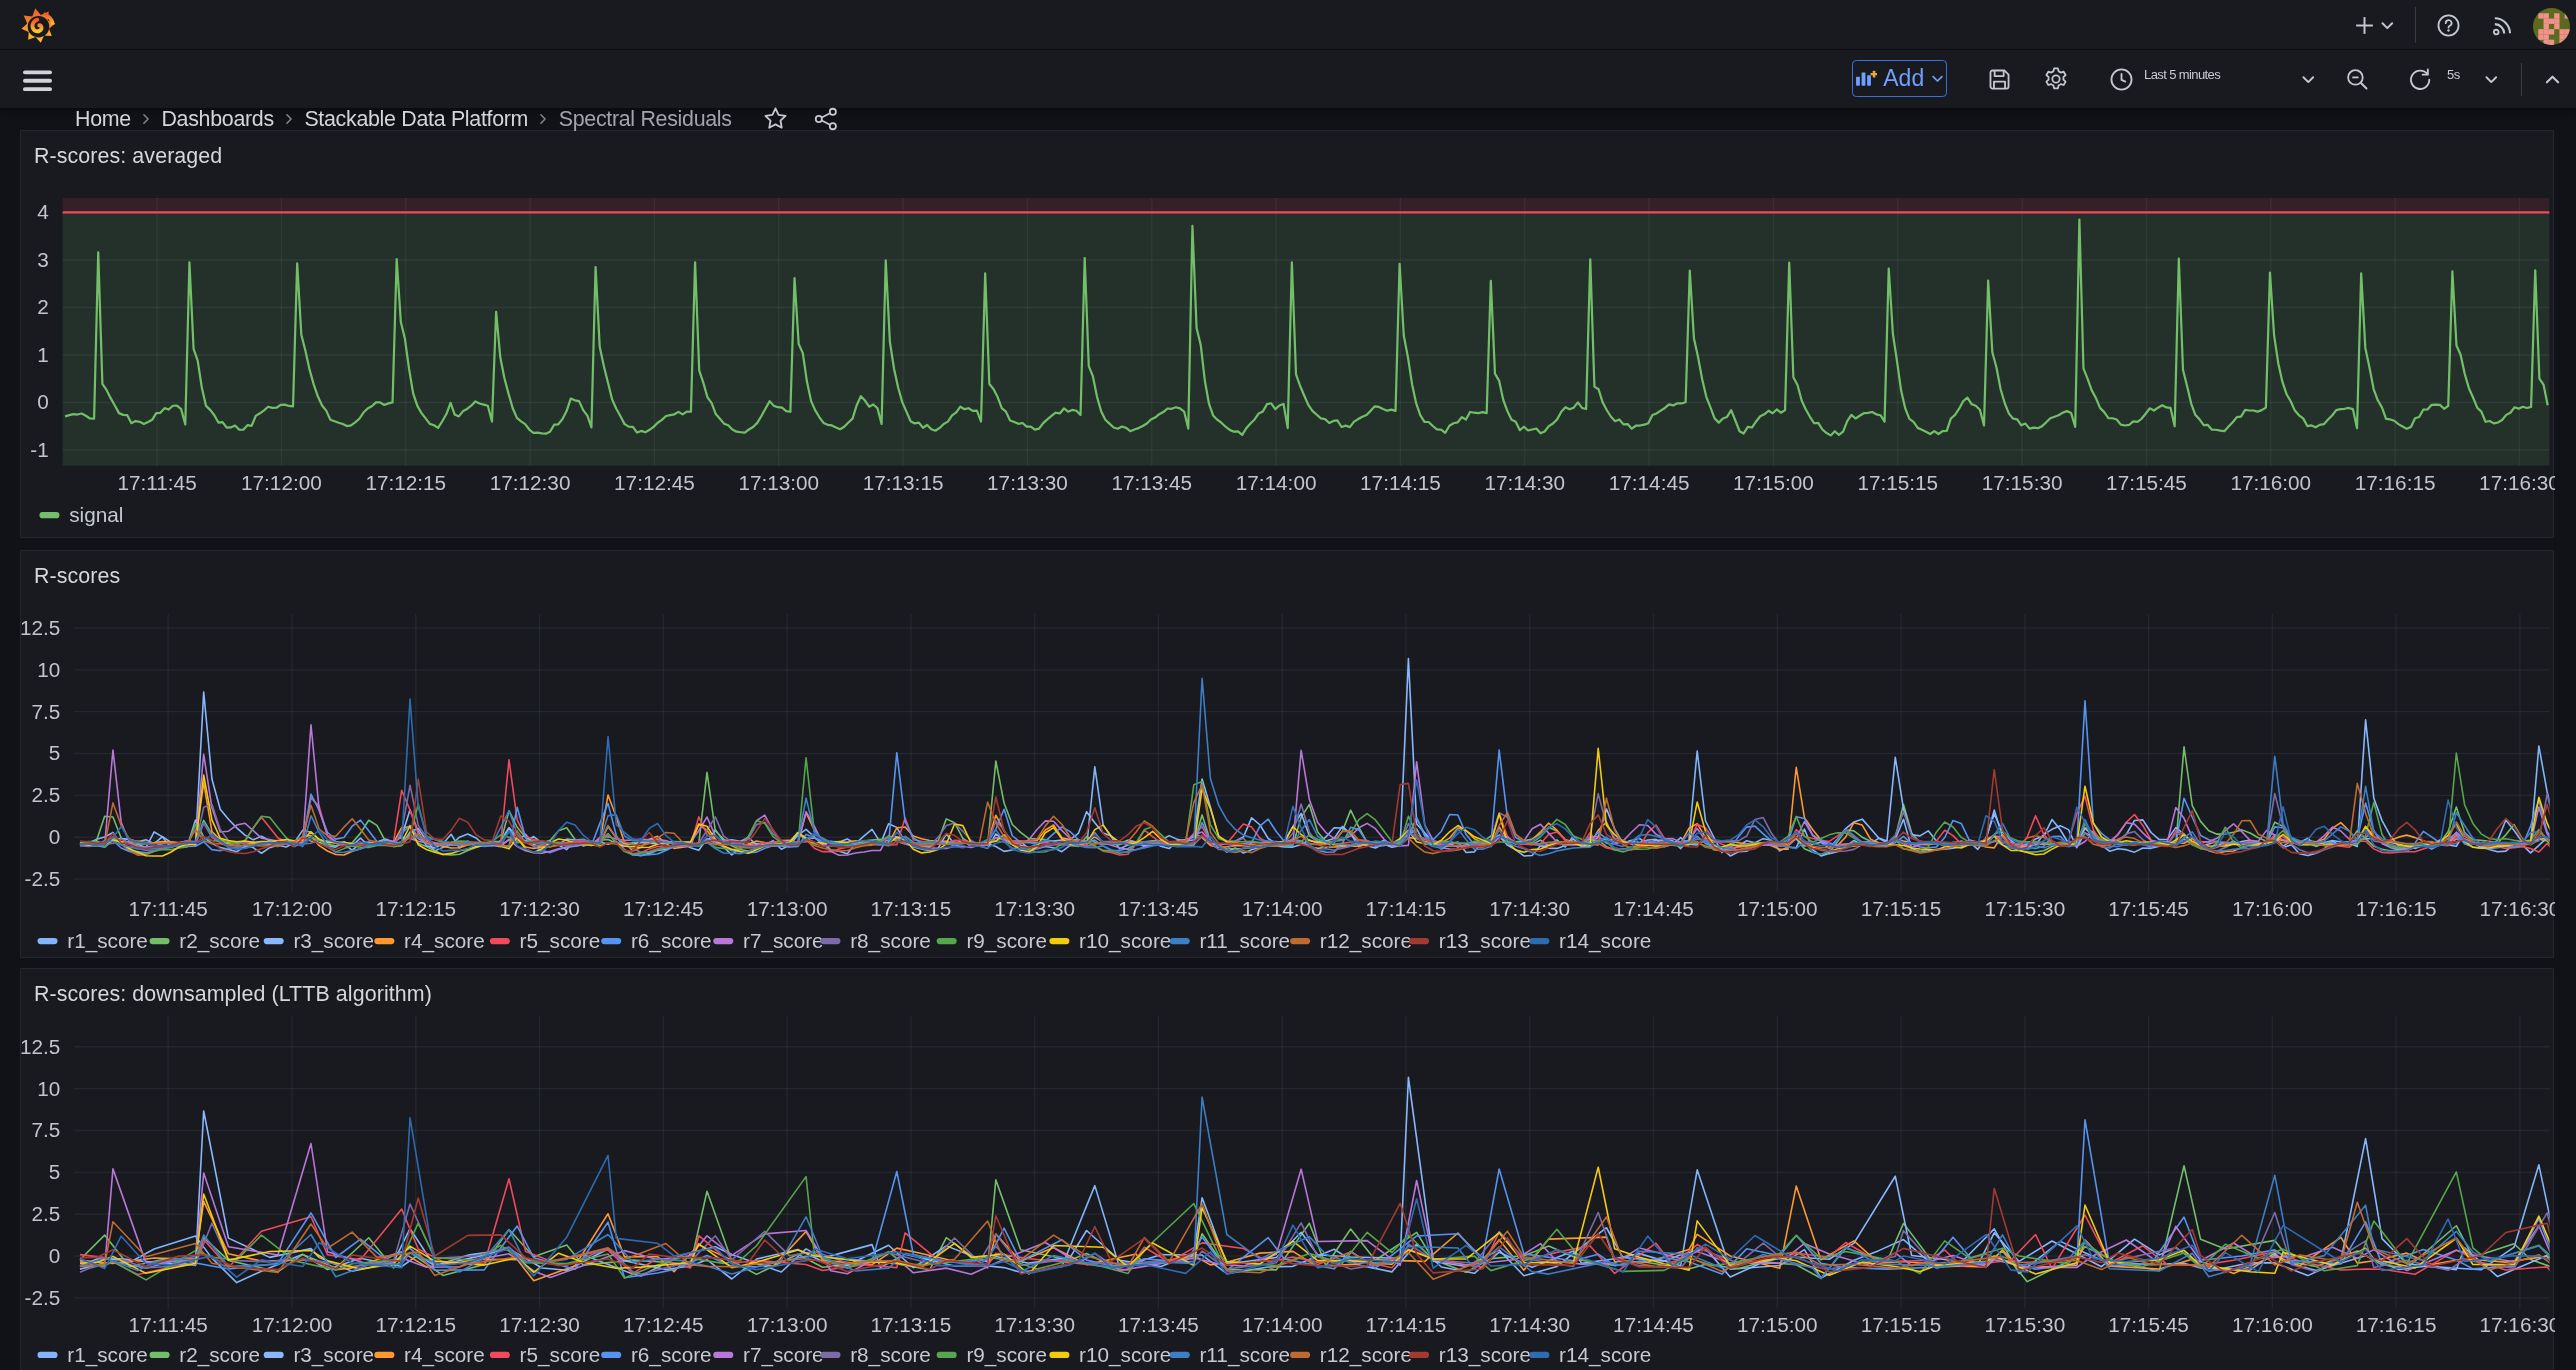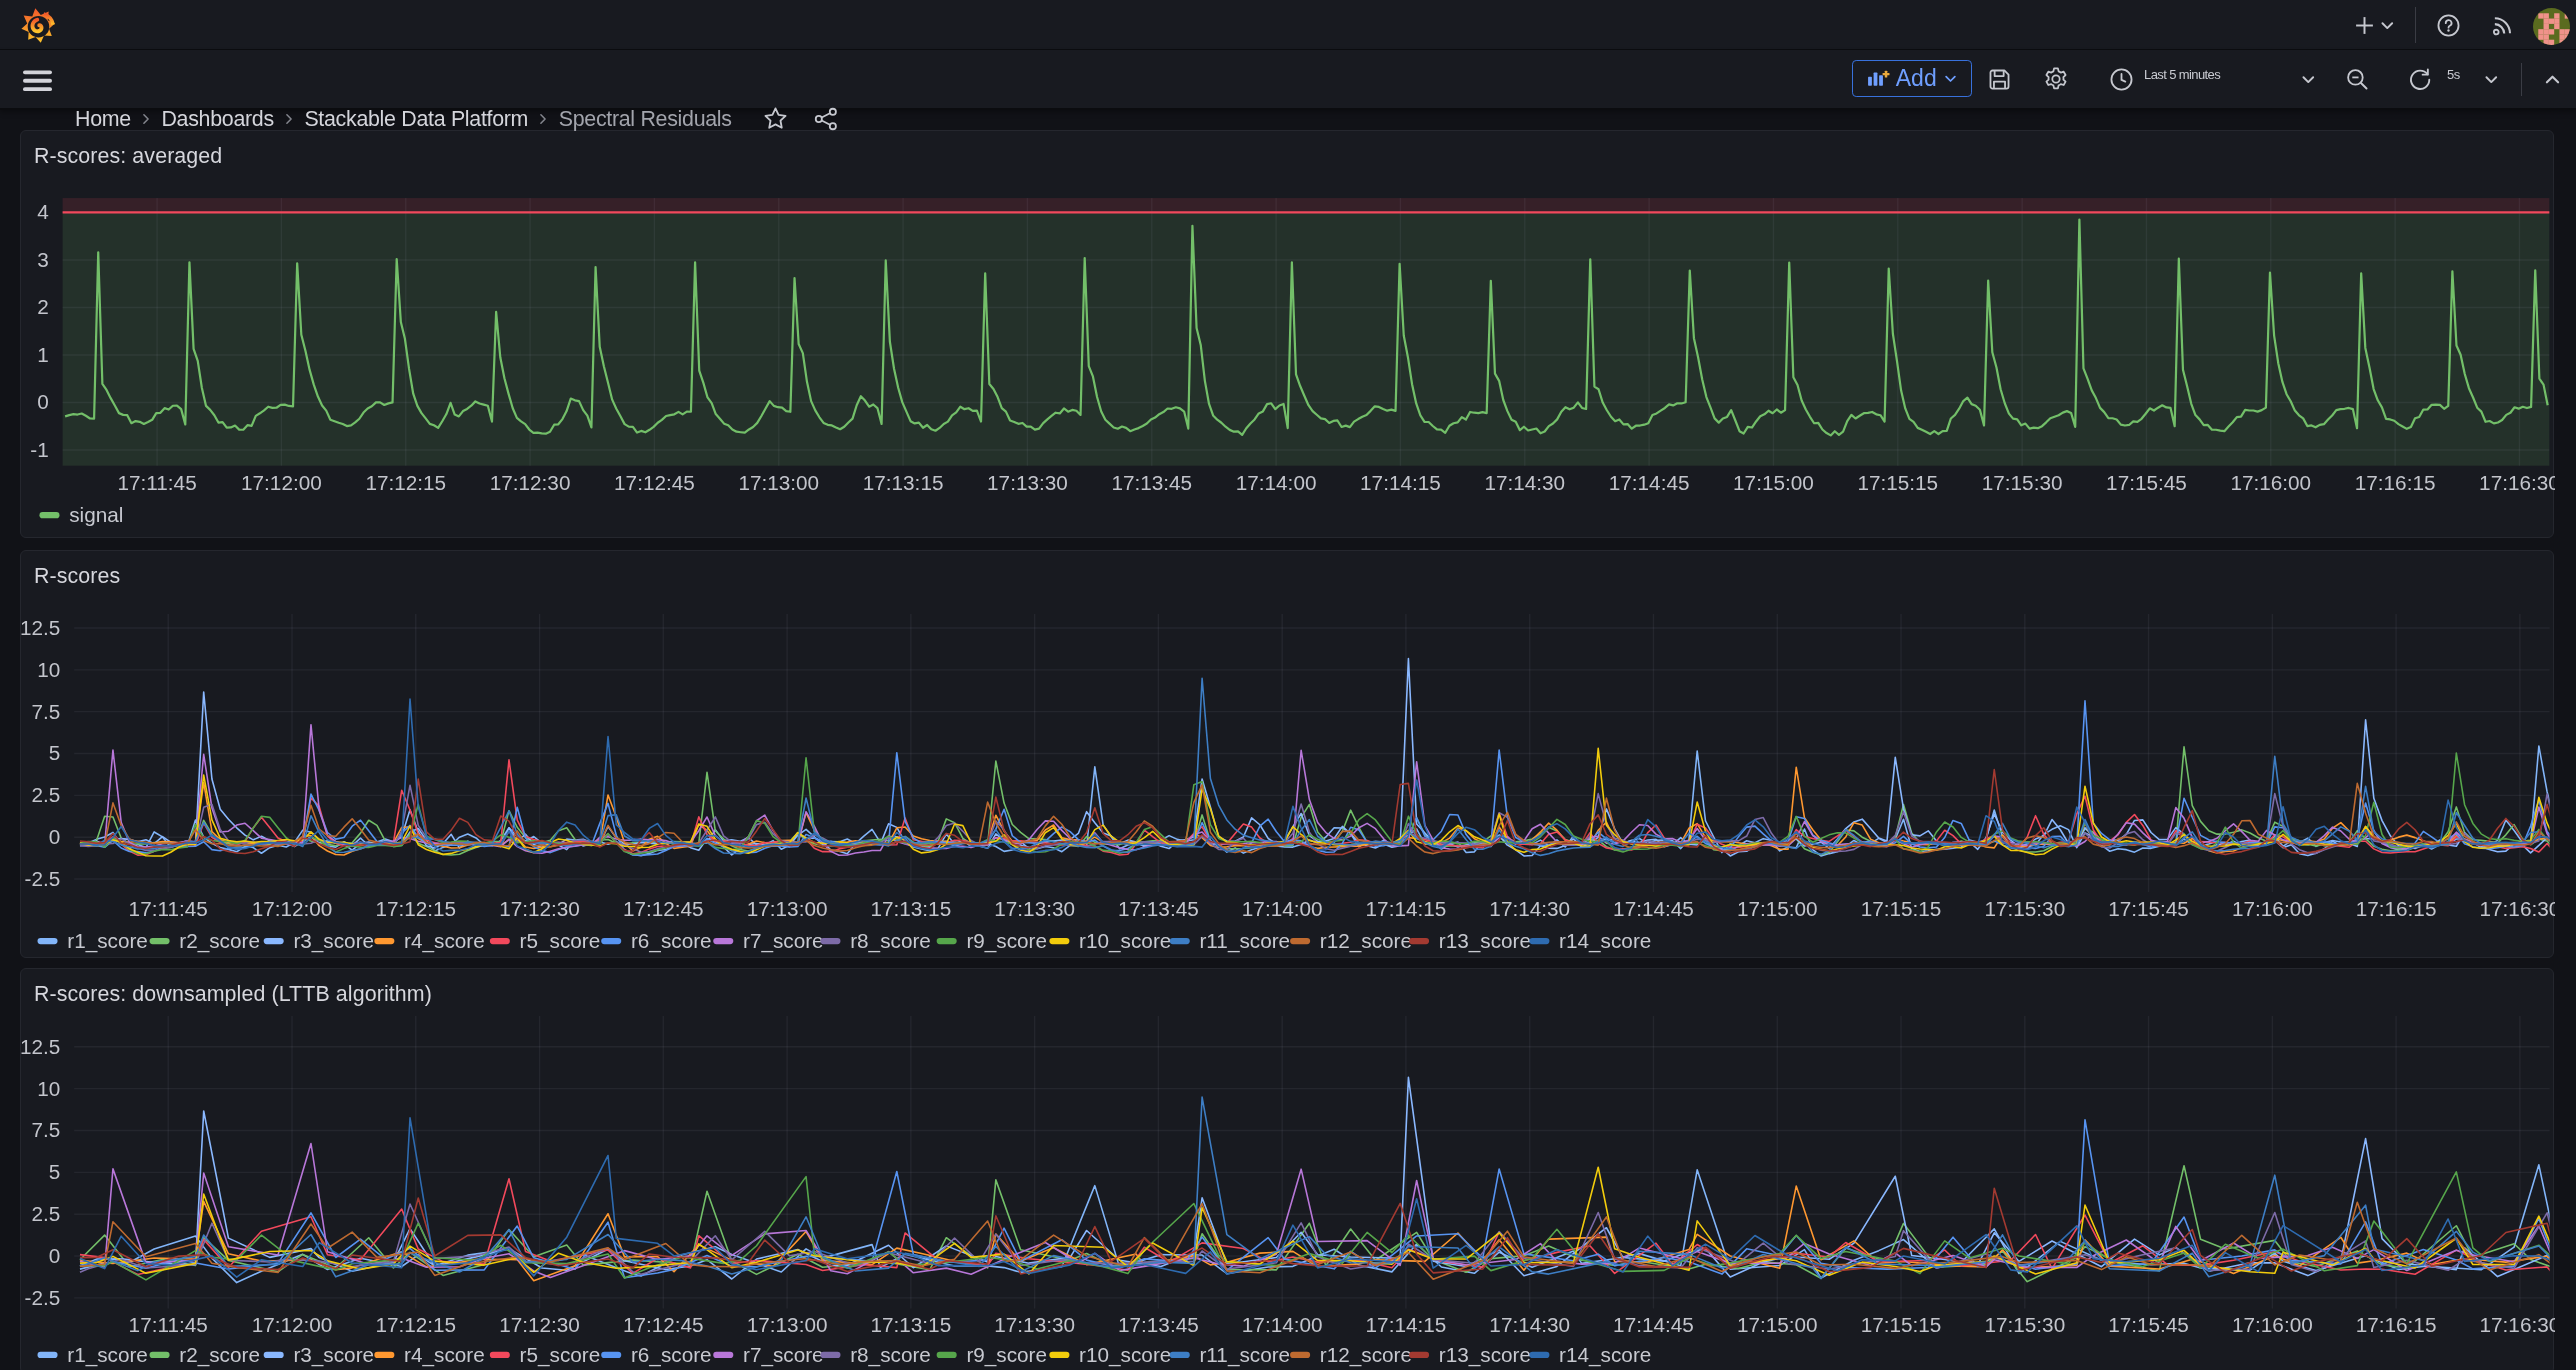--- a/index.html
+++ b/index.html
@@ -13,26 +13,26 @@
 .kbdwrap { position:absolute; right:7px; top:9px; }
 .ck { font-size:21px; color:#9b9da5; vertical-align:4.2px; margin-left:7px; }
 .r1i, .r2i { position:absolute; }
 .vdiv { position:absolute; width:1.4px; background:#3a3c44; }
 .bc { position:absolute; left:75px; top:17.3px; font-size:21.4px; letter-spacing:-0.3px; color:#d4d5db; white-space:nowrap;margin-top:36px; }
 .bc span { vertical-align:middle; }
 .bcsep { margin:0 8.3px; }
 .bc .cur { color:#a2a4ac; }
 .r2rel { position:relative; top:2.1px; margin-left:26px; }
 .r2rel2 { position:relative; top:2.8px; margin-left:19.4px; }
-.addbtn { position:absolute; left:1852px; top:10.4px; width:120px; height:37px; border:1.4px solid #3871dc;
+.addbtn { position:absolute; left:1852px; top:10.4px; width:95px; height:37px; border:1.4px solid #3871dc;
   border-radius:4.2px; display:flex; align-items:center; justify-content:center; gap:6.2px; }
 .addtxt { color:#6f9fff; font-size:23px; }
 .ttxt { position:absolute; top:17.3px; font-size:13px; letter-spacing:-0.6px; color:#c9cbd2; }
 .panel { position:absolute; background:#181a20; border:1.4px solid #25272e;
-  border-radius:6px; }
+  border-radius:1px; }
 .ptitle { position:absolute; left:12.5px; top:13px; font-size:21.4px; color:#d6d7dd; font-weight:500;
   letter-spacing:0.1px; }
 text.axis { font-size:30px; fill:#c3c5cc; font-family:"Liberation Sans", sans-serif; }
 text.leg { font-size:30px; fill:#c7c9d0; font-family:"Liberation Sans", sans-serif; }
 </style></head>
 <body>
 
 <div class="row1">
   <svg width="35" height="38" viewBox="-2 -2 50 55" style="position:absolute;left:21px;top:5.5px">
 <defs>

